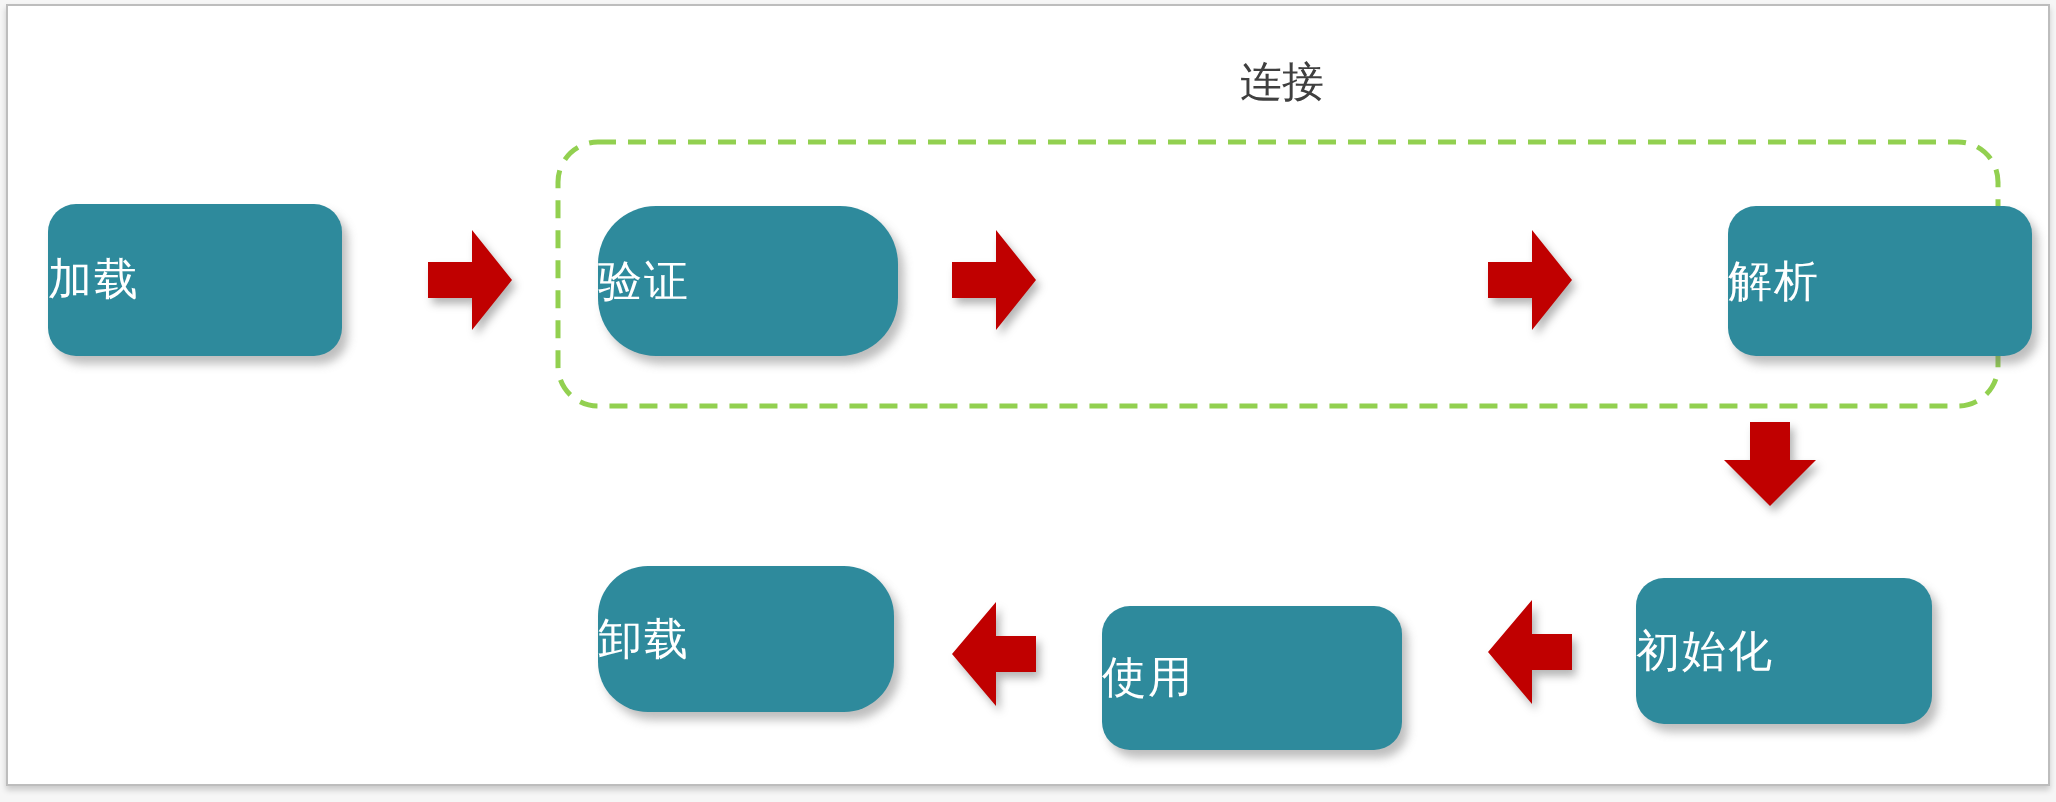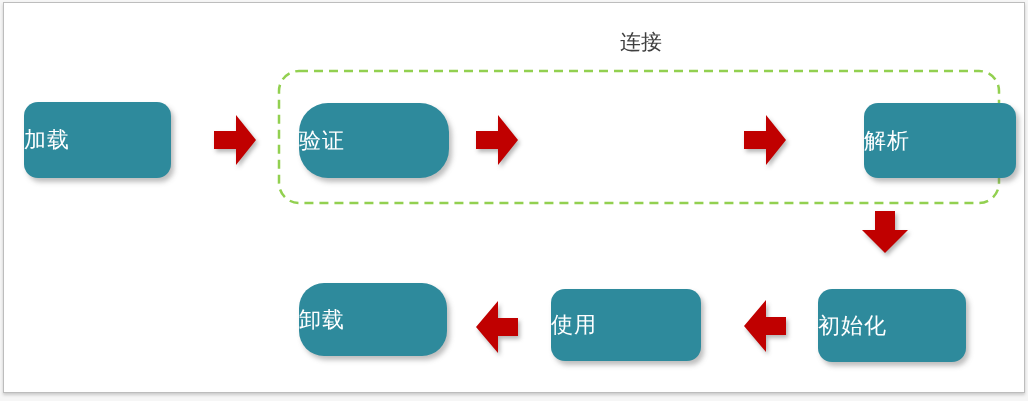--- a/index.html
+++ b/index.html
@@ -68,21 +68,21 @@
   <div class="node" style="left:295px; top:100px; width:150px; height:75px;border-radius:29px;">
     <span>验证</span>
   </div>
   <div class="node" style="left:812px; top:100px; width:152px; height:75px;margin-left:48px;">
     <span>解析</span>
   </div>
 
   <div class="node" style="left:814px; top:286px; width:148px; height:73px;">
     <span>初始化</span>
   </div>
-  <div class="node" style="left:547px; top:286px; width:150px; height:72px;">
+  <div class="node" style="left:547px; top:300px; width:150px; height:72px;">
     <span>使用</span>
   </div>
   <div class="node" style="left:295px; top:280px; width:148px; height:73px;border-radius:25px;">
     <span>卸载</span>
   </div>
 
   <svg class="arrow" style="left:210px; top:112px;" width="42" height="50" viewBox="0 0 42 50">
     <polygon points="0,16 22,16 22,0 42,25 22,50 22,34 0,34"></polygon>
   </svg>
   <svg class="arrow" style="left:472px; top:112px;" width="42" height="50" viewBox="0 0 42 50">

